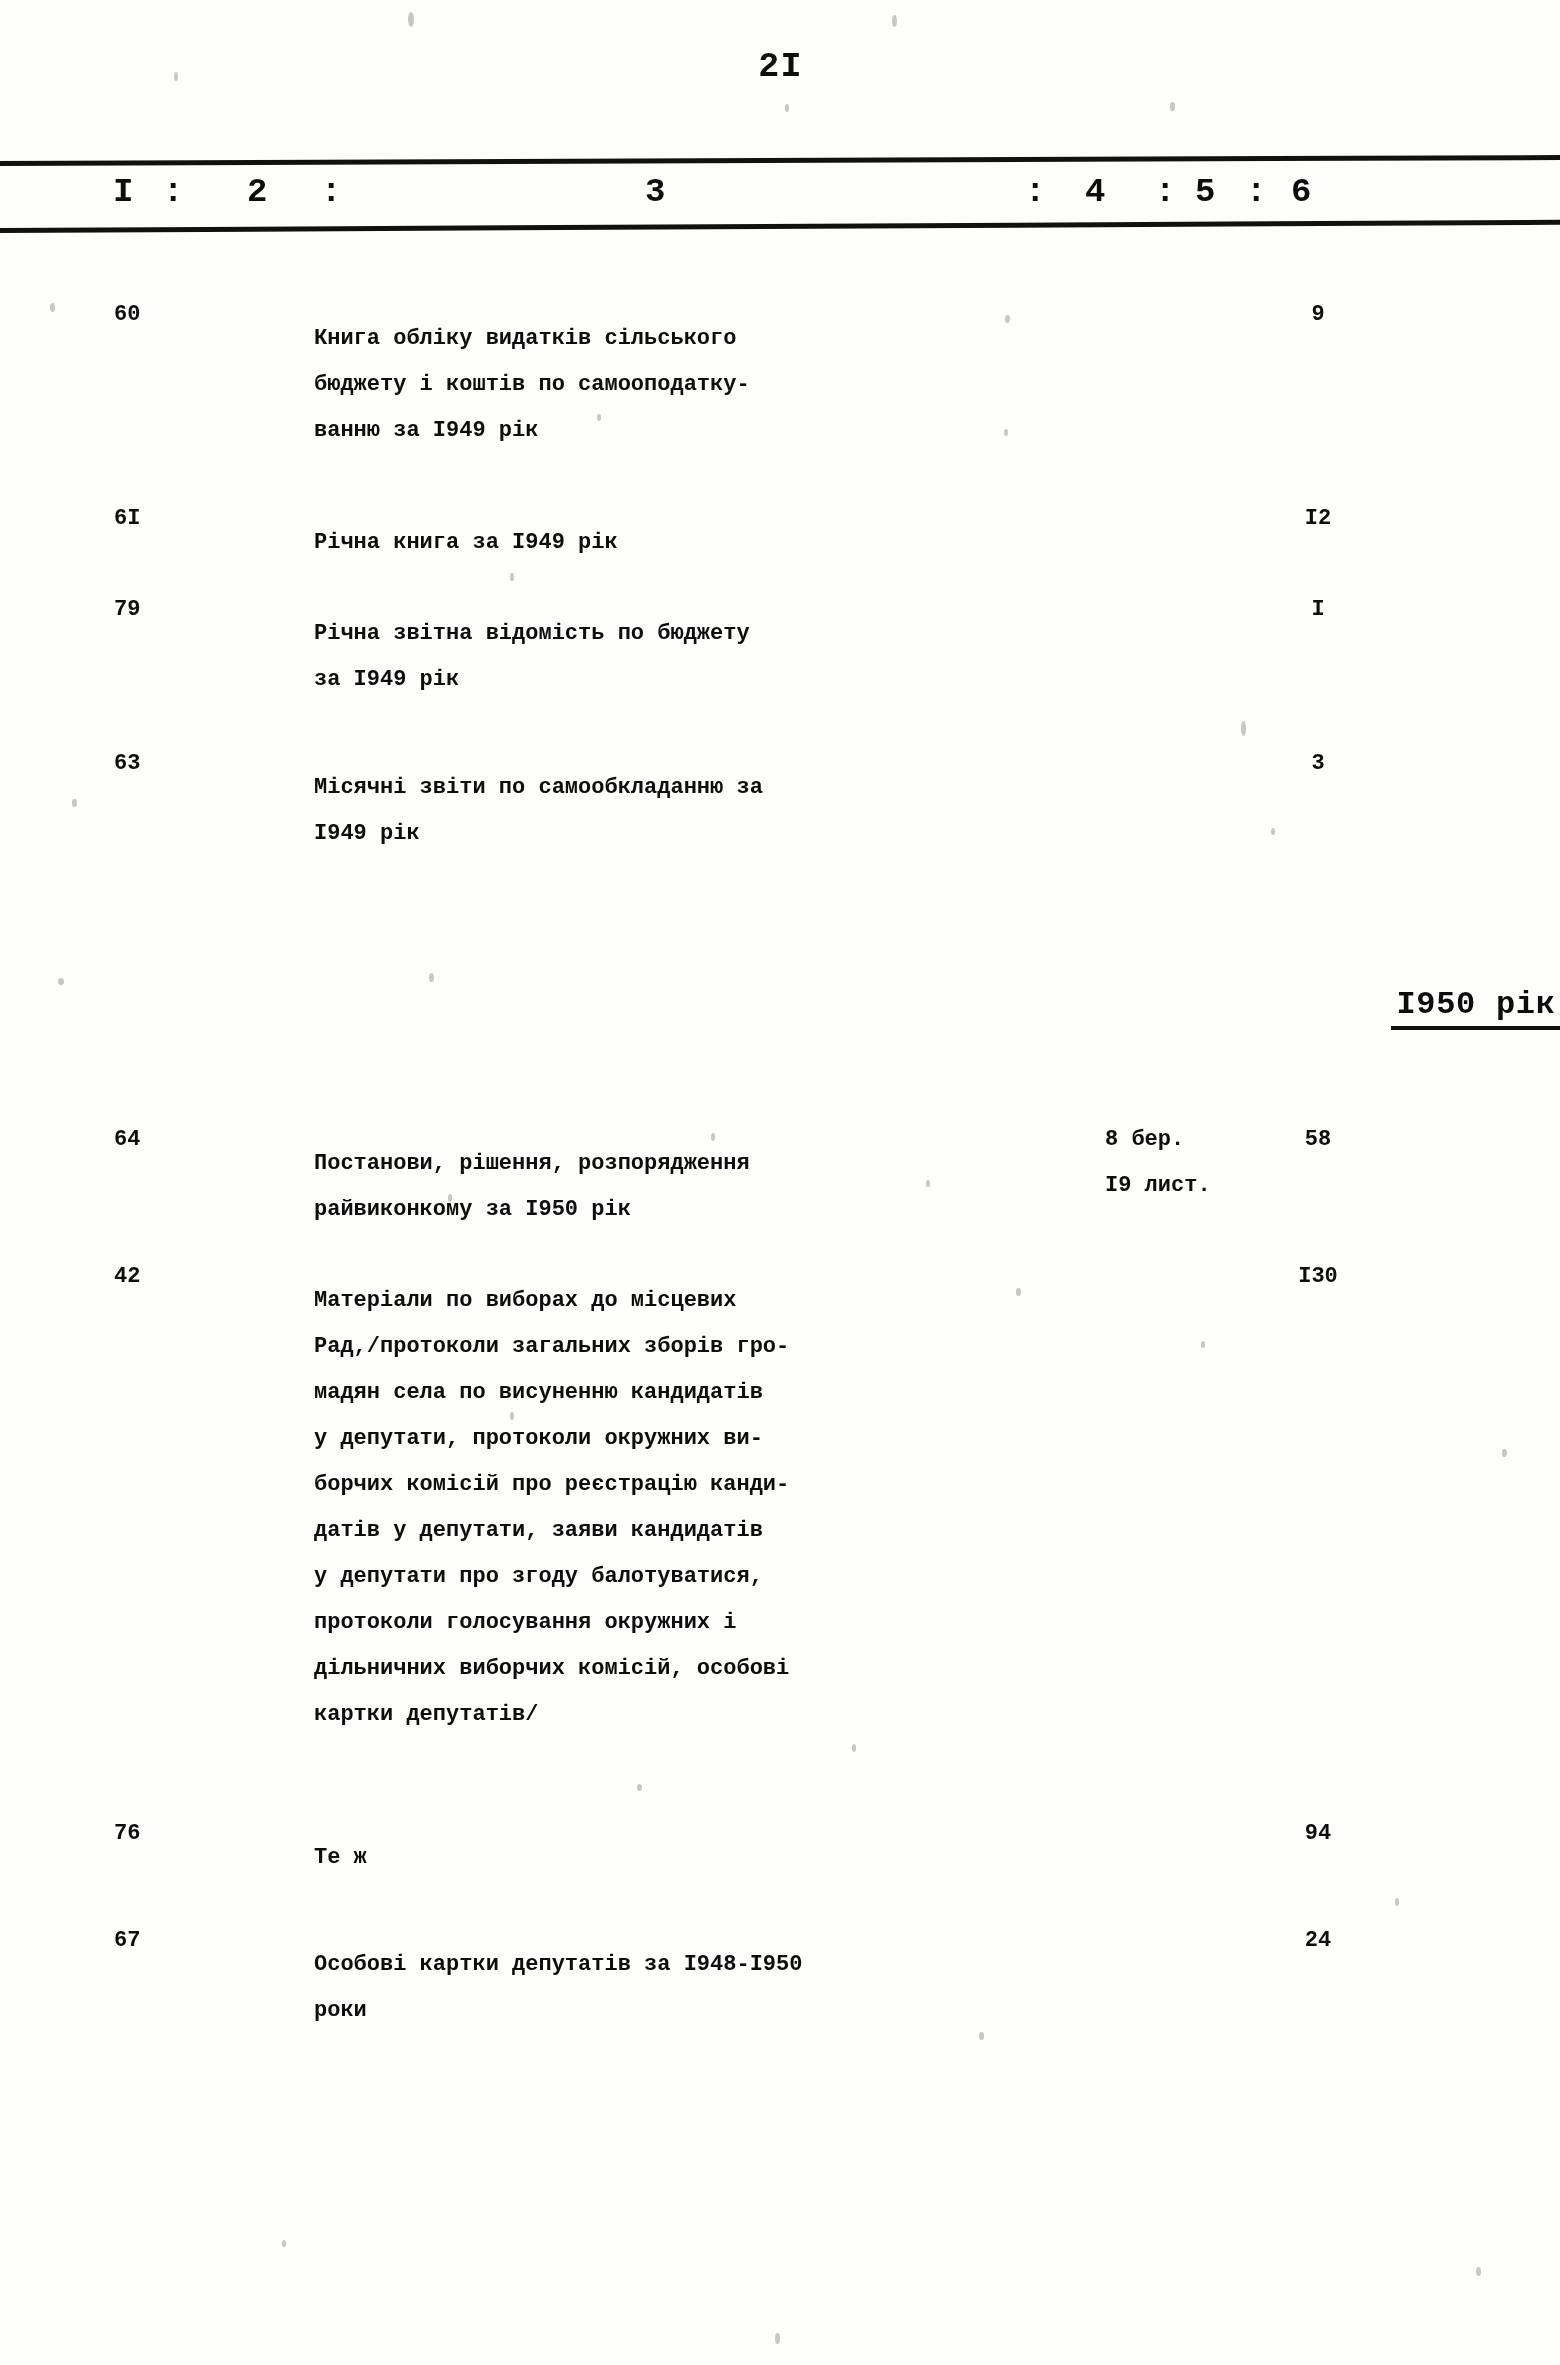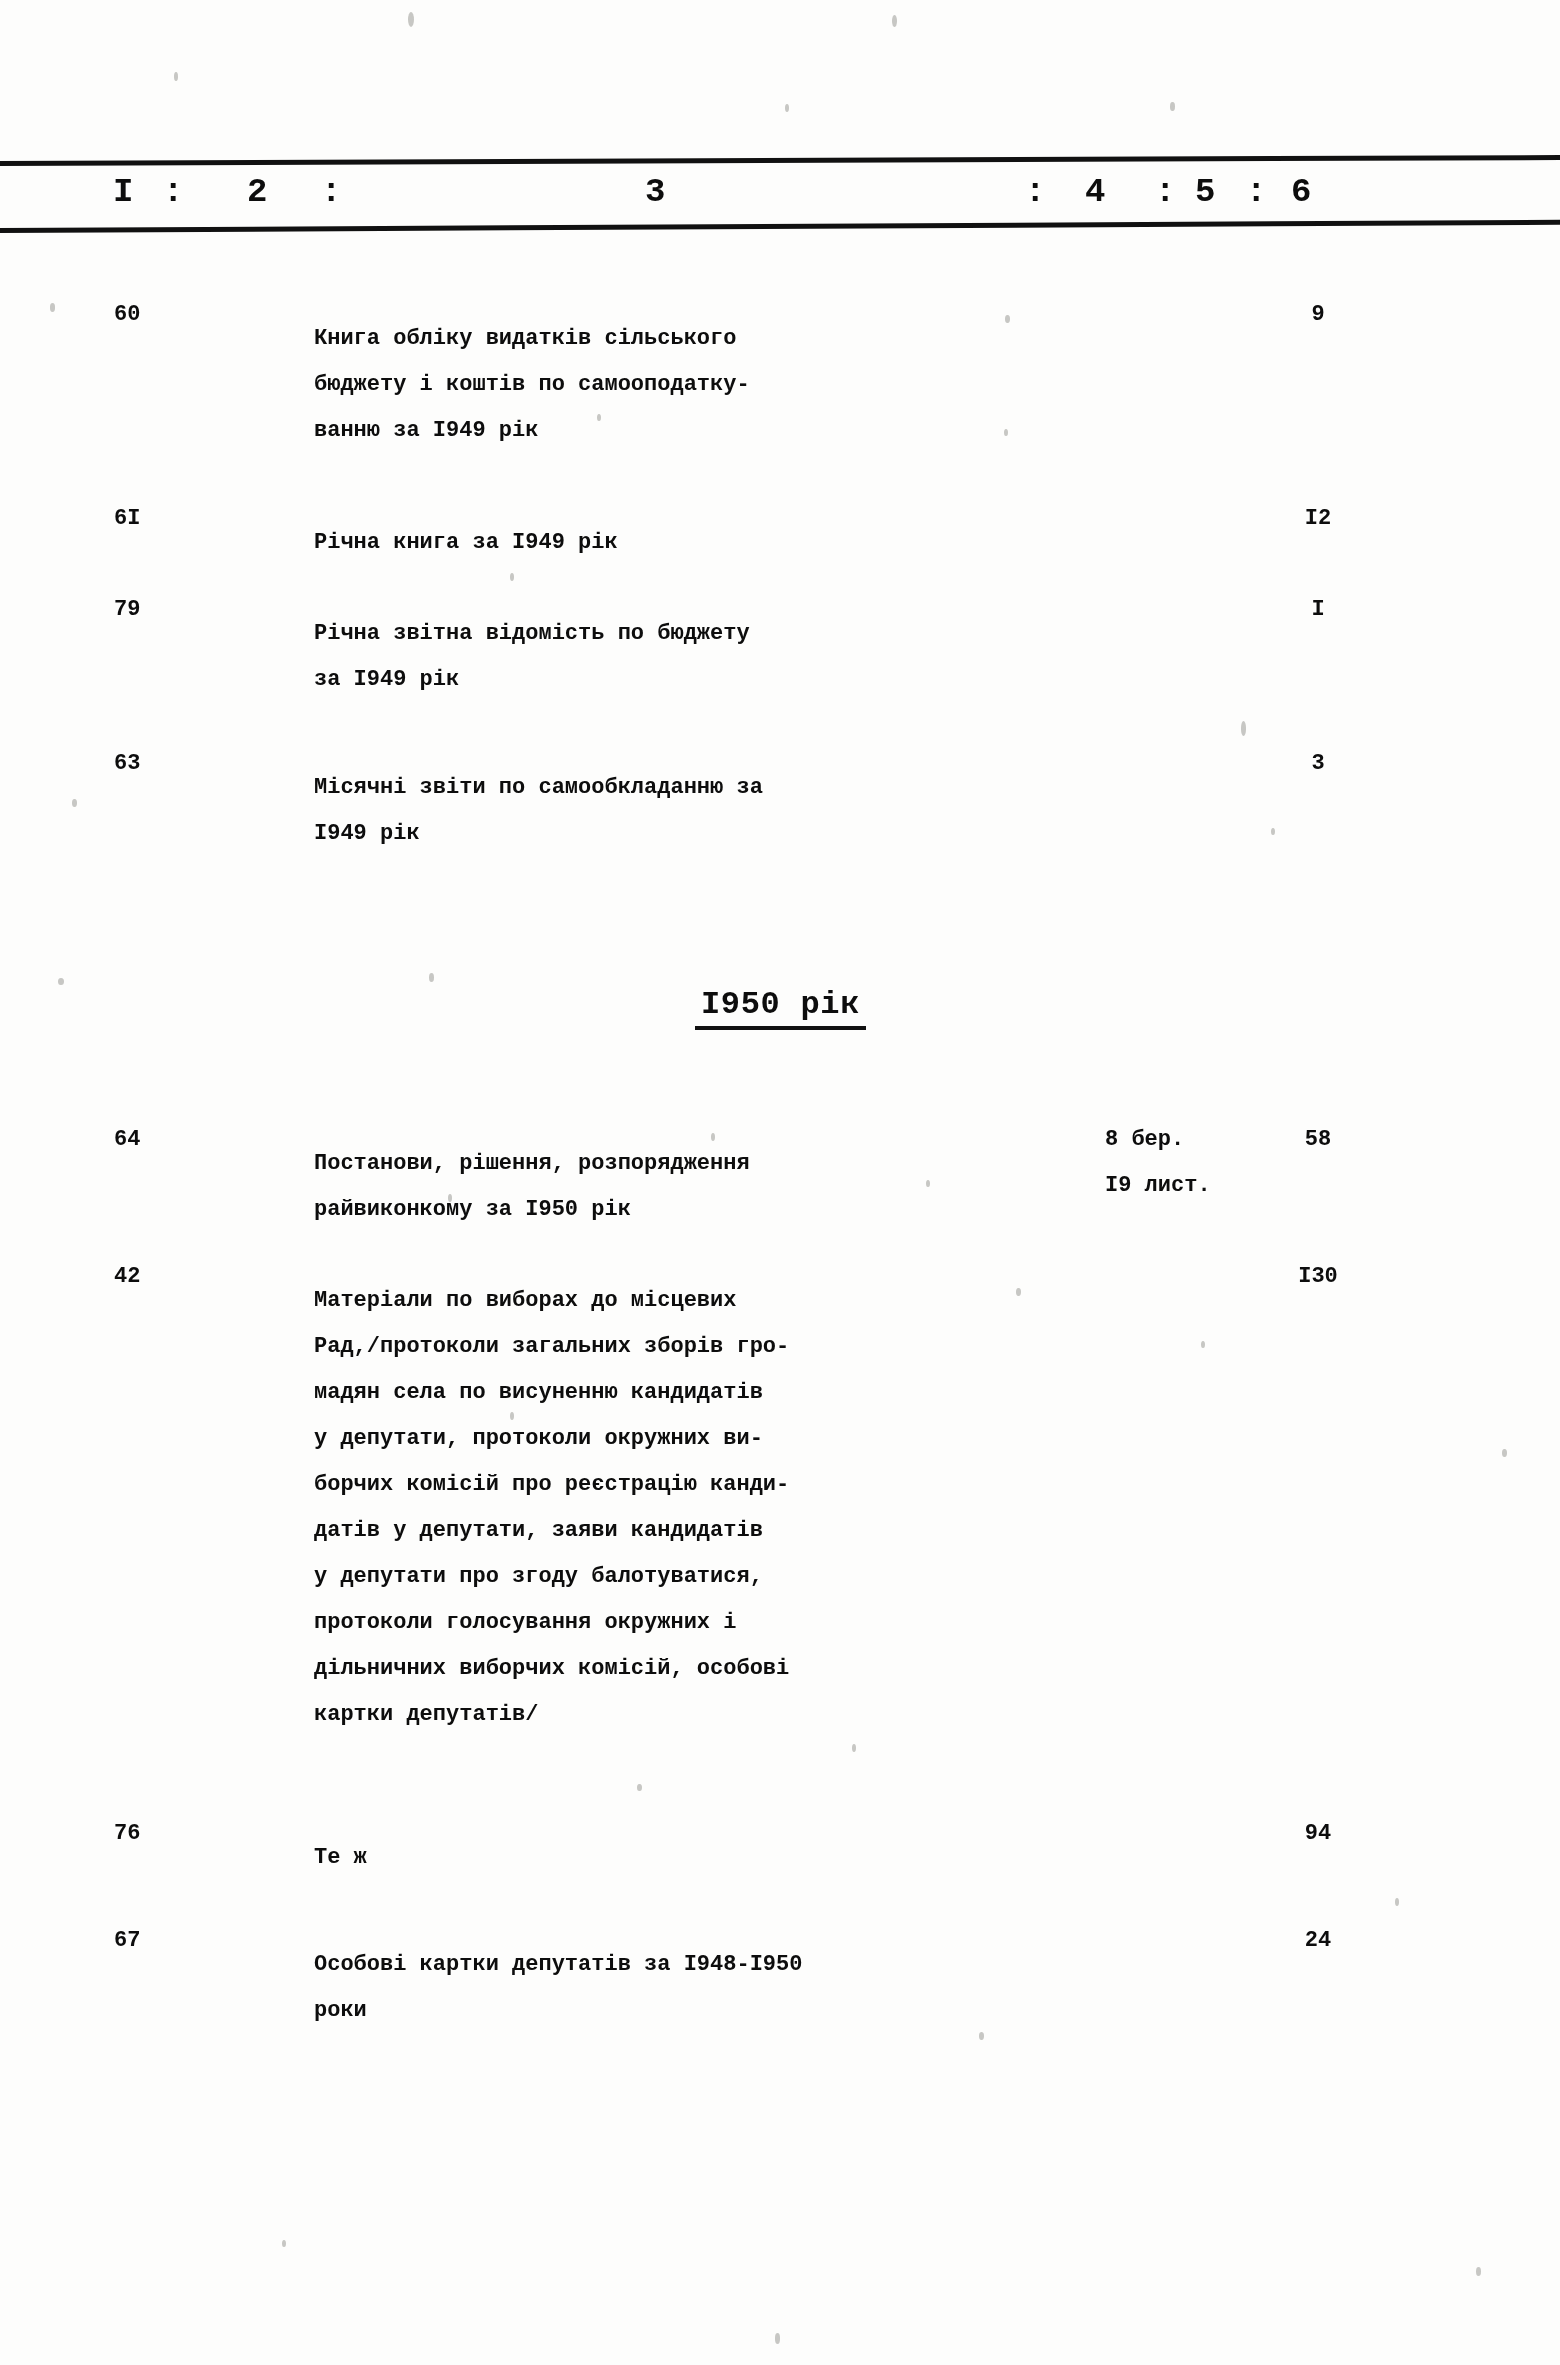--- a/index.html
+++ b/index.html
@@ -123,40 +123,41 @@
     border-bottom: 4px solid #111;
     padding: 0 5.4px 2.7px 5.4px;
     letter-spacing: 0.7px;
   }
 </style>
 </head>
 <body>
 
 <div class="page">
 
+  <div class="page-number">2I</div>
 
   <div class="rule top"></div>
   <div class="rule bottom"></div>
 
   <div class="col-header" id="col-header">
       <span style="left: 113px;">I</span>
       <span style="left: 163px;">:</span>
       <span style="left: 247px;">2</span>
       <span style="left: 321px;">:</span>
       <span style="left: 645px;">3</span>
       <span style="left: 1025px;">:</span>
       <span style="left: 1085px;">4</span>
       <span style="left: 1155px;">:</span>
       <span style="left: 1195px;">5</span>
       <span style="left: 1246px;">:</span>
       <span style="left: 1291px;">6</span>
     </div>
 
   <div class="rows" id="rows-container">
-      <div class="year-heading" style="top: 986px;"><span class="ul">I950 рік</span></div>
+      <div class="year-heading" style="top: 986px; text-align: right;"><span class="ul">I950 рік</span></div>
       <div class="row" style="top: 292px;">
         <div class="cell num">60</div>
         <div class="cell title">Книга обліку видатків сільського
 бюджету і коштів по самооподатку-
 ванню за I949 рік</div>
         <div class="cell sheets">9</div>
       </div>
       <div class="row" style="top: 496px;">
         <div class="cell num">6I</div>
         <div class="cell title">Річна книга за I949 рік</div>

